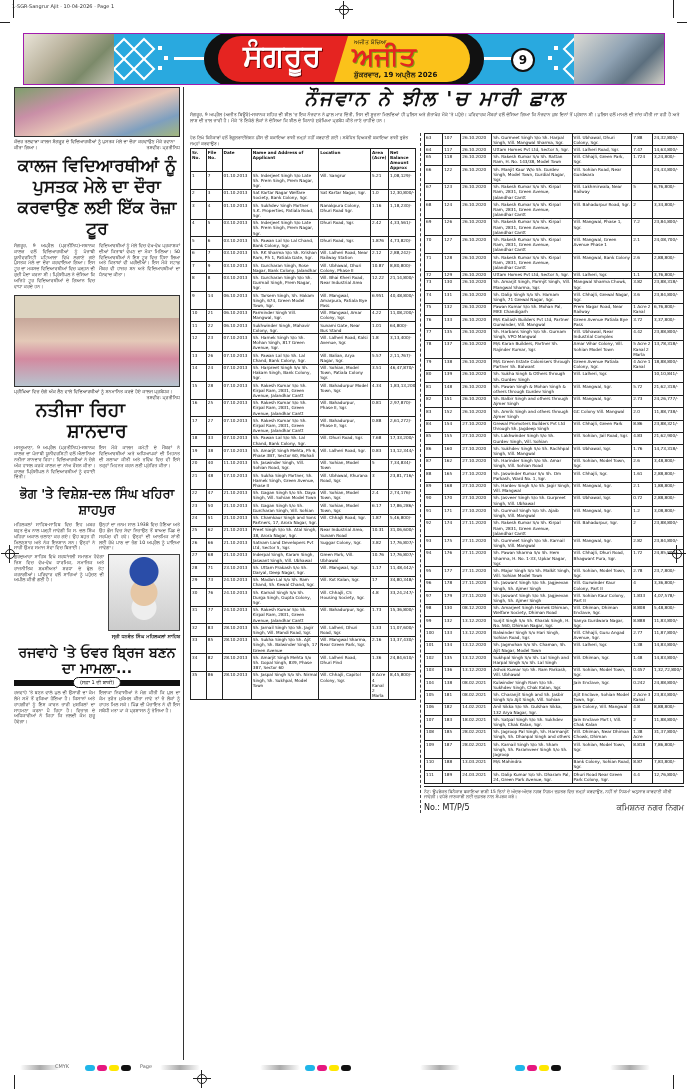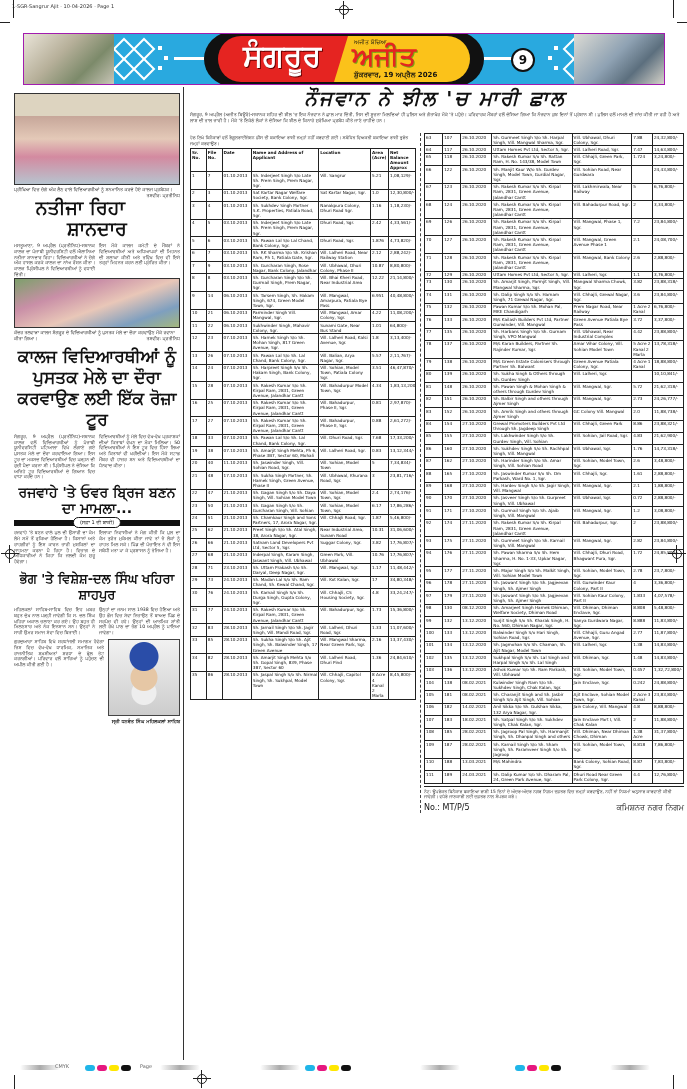--- a/index.html
+++ b/index.html
@@ -123,65 +123,65 @@
     <div class="m-city">ਸੰਗਰੂਰ</div>
     <div class="m-small">ਅਜੀਤ ਬੱਚਿਆ</div>
     <div class="m-paper">ਅਜੀਤ</div>
     <div class="m-date">ਸ਼ੁੱਕਰਵਾਰ, 19 ਅਪ੍ਰੈਲ 2026</div>
   </div>
   <div class="pageno">9</div>
   <div class="photo r"></div>
 </div>
 
 <div class="leftcol">
-  <div style="margin-top:6px;">
-    <div class="img" style="height:90px;background:linear-gradient(180deg,#ddd4c0 0 25%,#c7a79a 25%,#e4c9b8 50%,#d38aa0 70%,#b7c4cf 100%);"></div>
-    <div class="cap">
-      <span>ਪ੍ਰੀਖਿਆ ਵਿਚ ਚੰਗੇ ਅੰਕ ਲੈਣ ਵਾਲੇ ਵਿਦਿਆਰਥੀਆਂ ਨੂੰ ਸਨਮਾਨਿਤ ਕਰਦੇ ਹੋਏ ਕਾਲਜ ਪ੍ਰਬੰਧਕ।</span> <span class="credit">ਤਸਵੀਰ: ਪ੍ਰਤੀਨਿਧ</span>
-    </div>
-    <div class="headline" style="font-size:19px;">ਨਤੀਜਾ ਰਿਹਾ ਸ਼ਾਨਦਾਰ</div>
-    <div class="cols">
-      <div class="c">ਮਸਤੂਆਣਾ, 9 ਅਪ੍ਰੈਲ (ਪ੍ਰਤੀਨਿਧ)-ਸਥਾਨਕ ਕਾਲਜ ਦਾ ਪੰਜਾਬੀ ਯੂਨੀਵਰਸਿਟੀ ਵਲੋਂ ਐਲਾਨਿਆ ਨਤੀਜਾ ਸ਼ਾਨਦਾਰ ਰਿਹਾ। ਵਿਦਿਆਰਥੀਆਂ ਨੇ ਚੰਗੇ ਅੰਕ ਹਾਸਲ ਕਰਕੇ ਕਾਲਜ ਦਾ ਨਾਂਅ ਰੌਸ਼ਨ ਕੀਤਾ। ਕਾਲਜ ਪ੍ਰਿੰਸੀਪਲ ਨੇ ਵਿਦਿਆਰਥੀਆਂ ਨੂੰ ਵਧਾਈ ਦਿੱਤੀ।</div>
-      <div class="c">ਇਸ ਮੌਕੇ ਕਾਲਜ ਕਮੇਟੀ ਦੇ ਮੈਂਬਰਾਂ ਨੇ ਵਿਦਿਆਰਥੀਆਂ ਅਤੇ ਅਧਿਆਪਕਾਂ ਦੀ ਮਿਹਨਤ ਦੀ ਸ਼ਲਾਘਾ ਕੀਤੀ ਅਤੇ ਭਵਿੱਖ ਵਿਚ ਵੀ ਇਸੇ ਤਰ੍ਹਾਂ ਮਿਹਨਤ ਕਰਨ ਲਈ ਪ੍ਰੇਰਿਤ ਕੀਤਾ।</div>
-    </div>
-  </div>
   <div>
     <div class="img" style="height:48px;"></div>
     <div class="cap">
       <span>ਕੇਂਦਰ ਤਲਵਾੜਾ ਕਾਲਜ ਸੰਗਰੂਰ ਦੇ ਵਿਦਿਆਰਥੀਆਂ ਨੂੰ ਪੁਸਤਕ ਮੇਲੇ ਦਾ ਦੌਰਾ ਕਰਵਾਉਣ ਮੌਕੇ ਰਵਾਨਾ ਕੀਤਾ ਗਿਆ।</span> <span class="credit">ਤਸਵੀਰ: ਪ੍ਰਤੀਨਿਧ</span>
     </div>
     <div class="headline">ਕਾਲਜ ਵਿਦਿਆਰਥੀਆਂ ਨੂੰ ਪੁਸਤਕ ਮੇਲੇ ਦਾ ਦੌਰਾ ਕਰਵਾਉਣ ਲਈ ਇੱਕ ਰੋਜ਼ਾ ਟੂਰ</div>
     <div class="cols">
       <div class="c">ਸੰਗਰੂਰ, 9 ਅਪ੍ਰੈਲ (ਪ੍ਰਤੀਨਿਧ)-ਸਥਾਨਕ ਕਾਲਜ ਵਲੋਂ ਵਿਦਿਆਰਥੀਆਂ ਨੂੰ ਪੰਜਾਬੀ ਯੂਨੀਵਰਸਿਟੀ ਪਟਿਆਲਾ ਵਿਖੇ ਲਗਾਏ ਗਏ ਪੁਸਤਕ ਮੇਲੇ ਦਾ ਦੌਰਾ ਕਰਵਾਇਆ ਗਿਆ। ਇਸ ਟੂਰ ਦਾ ਮਕਸਦ ਵਿਦਿਆਰਥੀਆਂ ਵਿਚ ਪੜ੍ਹਨ ਦੀ ਰੁਚੀ ਪੈਦਾ ਕਰਨਾ ਸੀ। ਪ੍ਰਿੰਸੀਪਲ ਨੇ ਦੱਸਿਆ ਕਿ ਅਜਿਹੇ ਟੂਰ ਵਿਦਿਆਰਥੀਆਂ ਦੇ ਗਿਆਨ ਵਿਚ ਵਾਧਾ ਕਰਦੇ ਹਨ।</div>
       <div class="c">ਵਿਦਿਆਰਥੀਆਂ ਨੂੰ ਮੇਲੇ ਵਿਚ ਵੱਖ-ਵੱਖ ਪ੍ਰਕਾਸ਼ਕਾਂ ਦੀਆਂ ਕਿਤਾਬਾਂ ਵੇਖਣ ਦਾ ਮੌਕਾ ਮਿਲਿਆ। 50 ਵਿਦਿਆਰਥੀਆਂ ਨੇ ਇਸ ਟੂਰ ਵਿਚ ਹਿੱਸਾ ਲਿਆ ਅਤੇ ਕਿਤਾਬਾਂ ਵੀ ਖਰੀਦੀਆਂ। ਇਸ ਮੌਕੇ ਸਟਾਫ਼ ਮੈਂਬਰ ਵੀ ਹਾਜ਼ਰ ਸਨ ਅਤੇ ਵਿਦਿਆਰਥੀਆਂ ਦਾ ਧੰਨਵਾਦ ਕੀਤਾ।</div>
     </div>
   </div>
-  <div style="margin-top:4px;">
-    <div class="headline hl-sm" style="font-size:14px;">ਰਜਵਾਹੇ 'ਤੇ ਓਵਰ ਬ੍ਰਿਜ ਬਣਨ ਦਾ ਮਾਮਲਾ...</div>
-    <div class="bar">
-        <span>(ਸਫ਼ਾ 1 ਦੀ ਬਾਕੀ)</span>
-      </div>
+  <div style="margin-top:6px;">
+    <div class="img" style="height:90px;background:linear-gradient(180deg,#ddd4c0 0 25%,#c7a79a 25%,#e4c9b8 50%,#d38aa0 70%,#b7c4cf 100%);"></div>
+    <div class="cap">
+      <span>ਪ੍ਰੀਖਿਆ ਵਿਚ ਚੰਗੇ ਅੰਕ ਲੈਣ ਵਾਲੇ ਵਿਦਿਆਰਥੀਆਂ ਨੂੰ ਸਨਮਾਨਿਤ ਕਰਦੇ ਹੋਏ ਕਾਲਜ ਪ੍ਰਬੰਧਕ।</span> <span class="credit">ਤਸਵੀਰ: ਪ੍ਰਤੀਨਿਧ</span>
+    </div>
+    <div class="headline" style="font-size:19px;">ਨਤੀਜਾ ਰਿਹਾ ਸ਼ਾਨਦਾਰ</div>
     <div class="cols">
-      <div class="c">ਰਜਵਾਹੇ 'ਤੇ ਬਣਨ ਵਾਲੇ ਪੁਲ ਦੀ ਉਸਾਰੀ ਦਾ ਕੰਮ ਲੰਮੇ ਸਮੇਂ ਤੋਂ ਰੁਕਿਆ ਹੋਇਆ ਹੈ। ਕਿਸਾਨਾਂ ਅਤੇ ਰਾਹਗੀਰਾਂ ਨੂੰ ਇਸ ਕਾਰਨ ਭਾਰੀ ਮੁਸ਼ਕਿਲਾਂ ਦਾ ਸਾਹਮਣਾ ਕਰਨਾ ਪੈ ਰਿਹਾ ਹੈ। ਵਿਭਾਗ ਦੇ ਅਧਿਕਾਰੀਆਂ ਨੇ ਕਿਹਾ ਕਿ ਜਲਦੀ ਕੰਮ ਸ਼ੁਰੂ ਹੋਵੇਗਾ।</div>
-      <div class="c">ਇਲਾਕਾ ਨਿਵਾਸੀਆਂ ਨੇ ਮੰਗ ਕੀਤੀ ਕਿ ਪੁਲ ਦਾ ਕੰਮ ਤੁਰੰਤ ਮੁਕੰਮਲ ਕੀਤਾ ਜਾਵੇ ਤਾਂ ਜੋ ਲੋਕਾਂ ਨੂੰ ਰਾਹਤ ਮਿਲ ਸਕੇ। ਪਿੰਡ ਦੀ ਪੰਚਾਇਤ ਨੇ ਵੀ ਇਸ ਸਬੰਧੀ ਮਤਾ ਪਾ ਕੇ ਪ੍ਰਸ਼ਾਸਨ ਨੂੰ ਭੇਜਿਆ ਹੈ।</div>
+      <div class="c">ਮਸਤੂਆਣਾ, 9 ਅਪ੍ਰੈਲ (ਪ੍ਰਤੀਨਿਧ)-ਸਥਾਨਕ ਕਾਲਜ ਦਾ ਪੰਜਾਬੀ ਯੂਨੀਵਰਸਿਟੀ ਵਲੋਂ ਐਲਾਨਿਆ ਨਤੀਜਾ ਸ਼ਾਨਦਾਰ ਰਿਹਾ। ਵਿਦਿਆਰਥੀਆਂ ਨੇ ਚੰਗੇ ਅੰਕ ਹਾਸਲ ਕਰਕੇ ਕਾਲਜ ਦਾ ਨਾਂਅ ਰੌਸ਼ਨ ਕੀਤਾ। ਕਾਲਜ ਪ੍ਰਿੰਸੀਪਲ ਨੇ ਵਿਦਿਆਰਥੀਆਂ ਨੂੰ ਵਧਾਈ ਦਿੱਤੀ।</div>
+      <div class="c">ਇਸ ਮੌਕੇ ਕਾਲਜ ਕਮੇਟੀ ਦੇ ਮੈਂਬਰਾਂ ਨੇ ਵਿਦਿਆਰਥੀਆਂ ਅਤੇ ਅਧਿਆਪਕਾਂ ਦੀ ਮਿਹਨਤ ਦੀ ਸ਼ਲਾਘਾ ਕੀਤੀ ਅਤੇ ਭਵਿੱਖ ਵਿਚ ਵੀ ਇਸੇ ਤਰ੍ਹਾਂ ਮਿਹਨਤ ਕਰਨ ਲਈ ਪ੍ਰੇਰਿਤ ਕੀਤਾ।</div>
     </div>
   </div>
   <div style="margin-top:6px;">
     <div class="headline hl-sm">ਭੋਗ 'ਤੇ ਵਿਸ਼ੇਸ਼-ਦਲ ਸਿੰਘ ਖਹਿਰਾ ਸ਼ਾਹਪੁਰ</div>
     <div class="cols">
       <div class="c">ਮਹਿਲਕਲਾਂ ਸਾਹਿਬ-ਸਾਹਿਬ ਵਿਚ ਇਹ ਖ਼ਬਰ ਬਹੁਤ ਦੁੱਖ ਨਾਲ ਪੜ੍ਹੀ ਜਾਵੇਗੀ ਕਿ ਸ. ਦਲ ਸਿੰਘ ਖਹਿਰਾ ਅਕਾਲ ਚਲਾਣਾ ਕਰ ਗਏ। ਉਹ ਬਹੁਤ ਹੀ ਮਿਲਣਸਾਰ ਅਤੇ ਨੇਕ ਇਨਸਾਨ ਸਨ। ਉਨ੍ਹਾਂ ਨੇ ਸਾਰੀ ਉਮਰ ਸਮਾਜ ਸੇਵਾ ਵਿਚ ਬਿਤਾਈ।</div>
       <div class="c">ਉਨ੍ਹਾਂ ਦਾ ਜਨਮ ਸਾਲ 1938 ਵਿਚ ਹੋਇਆ ਅਤੇ ਉਹ ਫ਼ੌਜ ਵਿਚ ਸੇਵਾ ਨਿਭਾਉਣ ਤੋਂ ਬਾਅਦ ਪਿੰਡ ਦੇ ਸਰਪੰਚ ਵੀ ਰਹੇ। ਉਨ੍ਹਾਂ ਦੀ ਆਤਮਿਕ ਸ਼ਾਂਤੀ ਲਈ ਰੱਖੇ ਪਾਠ ਦਾ ਭੋਗ 10 ਅਪ੍ਰੈਲ ਨੂੰ ਪਾਇਆ ਜਾਵੇਗਾ।</div>
     </div>
     <div class="cols" style="margin-top:3px;">
       <div class="c" style="flex:2;">
         <div class="portrait"></div>
         <span>ਗੁਰਦੁਆਰਾ ਸਾਹਿਬ ਵਿਖੇ ਸ਼ਰਧਾਂਜਲੀ ਸਮਾਗਮ ਹੋਵੇਗਾ ਜਿਸ ਵਿਚ ਵੱਖ-ਵੱਖ ਧਾਰਮਿਕ, ਸਮਾਜਿਕ ਅਤੇ ਰਾਜਨੀਤਿਕ ਸ਼ਖ਼ਸੀਅਤਾਂ ਸ਼ਰਧਾ ਦੇ ਫੁੱਲ ਭੇਟ ਕਰਨਗੀਆਂ। ਪਰਿਵਾਰ ਵਲੋਂ ਸਾਰਿਆਂ ਨੂੰ ਪਹੁੰਚਣ ਦੀ ਅਪੀਲ ਕੀਤੀ ਗਈ ਹੈ।</span>
       </div>
     </div>
     <div class="c" style="font-size:5px;text-align:right;font-weight:bold;clear:both;">ਸ੍ਰੀ ਧਨਵੰਤ ਸਿੰਘ ਮਹਿਲਕਲਾਂ ਸਾਹਿਬ</div>
+  </div>
+  <div style="margin-top:4px;">
+    <div class="headline hl-sm" style="font-size:14px;">ਰਜਵਾਹੇ 'ਤੇ ਓਵਰ ਬ੍ਰਿਜ ਬਣਨ ਦਾ ਮਾਮਲਾ...</div>
+    <div class="bar">
+        <span>(ਸਫ਼ਾ 1 ਦੀ ਬਾਕੀ)</span>
+      </div>
+    <div class="cols">
+      <div class="c">ਰਜਵਾਹੇ 'ਤੇ ਬਣਨ ਵਾਲੇ ਪੁਲ ਦੀ ਉਸਾਰੀ ਦਾ ਕੰਮ ਲੰਮੇ ਸਮੇਂ ਤੋਂ ਰੁਕਿਆ ਹੋਇਆ ਹੈ। ਕਿਸਾਨਾਂ ਅਤੇ ਰਾਹਗੀਰਾਂ ਨੂੰ ਇਸ ਕਾਰਨ ਭਾਰੀ ਮੁਸ਼ਕਿਲਾਂ ਦਾ ਸਾਹਮਣਾ ਕਰਨਾ ਪੈ ਰਿਹਾ ਹੈ। ਵਿਭਾਗ ਦੇ ਅਧਿਕਾਰੀਆਂ ਨੇ ਕਿਹਾ ਕਿ ਜਲਦੀ ਕੰਮ ਸ਼ੁਰੂ ਹੋਵੇਗਾ।</div>
+      <div class="c">ਇਲਾਕਾ ਨਿਵਾਸੀਆਂ ਨੇ ਮੰਗ ਕੀਤੀ ਕਿ ਪੁਲ ਦਾ ਕੰਮ ਤੁਰੰਤ ਮੁਕੰਮਲ ਕੀਤਾ ਜਾਵੇ ਤਾਂ ਜੋ ਲੋਕਾਂ ਨੂੰ ਰਾਹਤ ਮਿਲ ਸਕੇ। ਪਿੰਡ ਦੀ ਪੰਚਾਇਤ ਨੇ ਵੀ ਇਸ ਸਬੰਧੀ ਮਤਾ ਪਾ ਕੇ ਪ੍ਰਸ਼ਾਸਨ ਨੂੰ ਭੇਜਿਆ ਹੈ।</div>
+    </div>
   </div>
 </div>
 <div class="vrule"></div>
 
 <div class="topstory">
   <div class="ts-head">ਨੌਜਵਾਨ ਨੇ ਝੀਲ 'ਚ ਮਾਰੀ ਛਾਲ</div>
   <div class="ts-body">ਸੰਗਰੂਰ, 9 ਅਪ੍ਰੈਲ (ਅਜੀਤ ਬਿਊਰੋ)-ਸਥਾਨਕ ਸ਼ਹਿਰ ਦੀ ਝੀਲ 'ਚ ਇਕ ਨੌਜਵਾਨ ਨੇ ਛਾਲ ਮਾਰ ਦਿੱਤੀ, ਜਿਸ ਦੀ ਸੂਚਨਾ ਮਿਲਦਿਆਂ ਹੀ ਪੁਲਿਸ ਅਤੇ ਗੋਤਾਖੋਰ ਮੌਕੇ 'ਤੇ ਪਹੁੰਚੇ। ਪਰਿਵਾਰਕ ਮੈਂਬਰਾਂ ਵਲੋਂ ਦੱਸਿਆ ਗਿਆ ਕਿ ਨੌਜਵਾਨ ਕੁਝ ਦਿਨਾਂ ਤੋਂ ਪ੍ਰੇਸ਼ਾਨ ਸੀ। ਪੁਲਿਸ ਵਲੋਂ ਮਾਮਲੇ ਦੀ ਜਾਂਚ ਕੀਤੀ ਜਾ ਰਹੀ ਹੈ ਅਤੇ ਲਾਸ਼ ਦੀ ਭਾਲ ਜਾਰੀ ਹੈ। ਮੌਕੇ 'ਤੇ ਇਕੱਠੇ ਲੋਕਾਂ ਨੇ ਦੱਸਿਆ ਕਿ ਝੀਲ ਦੇ ਕਿਨਾਰੇ ਸੁਰੱਖਿਆ ਪ੍ਰਬੰਧ ਕੀਤੇ ਜਾਣੇ ਚਾਹੀਦੇ ਹਨ।</div>
 </div>
 
 <div class="table-wrap">

